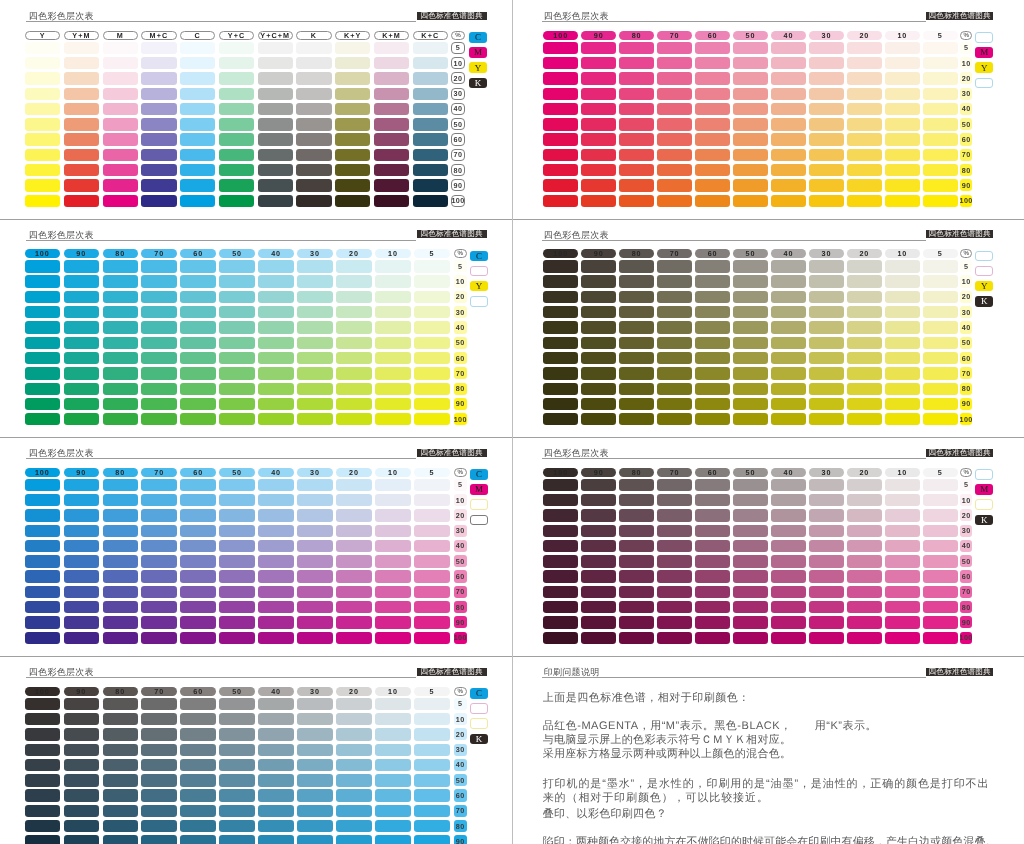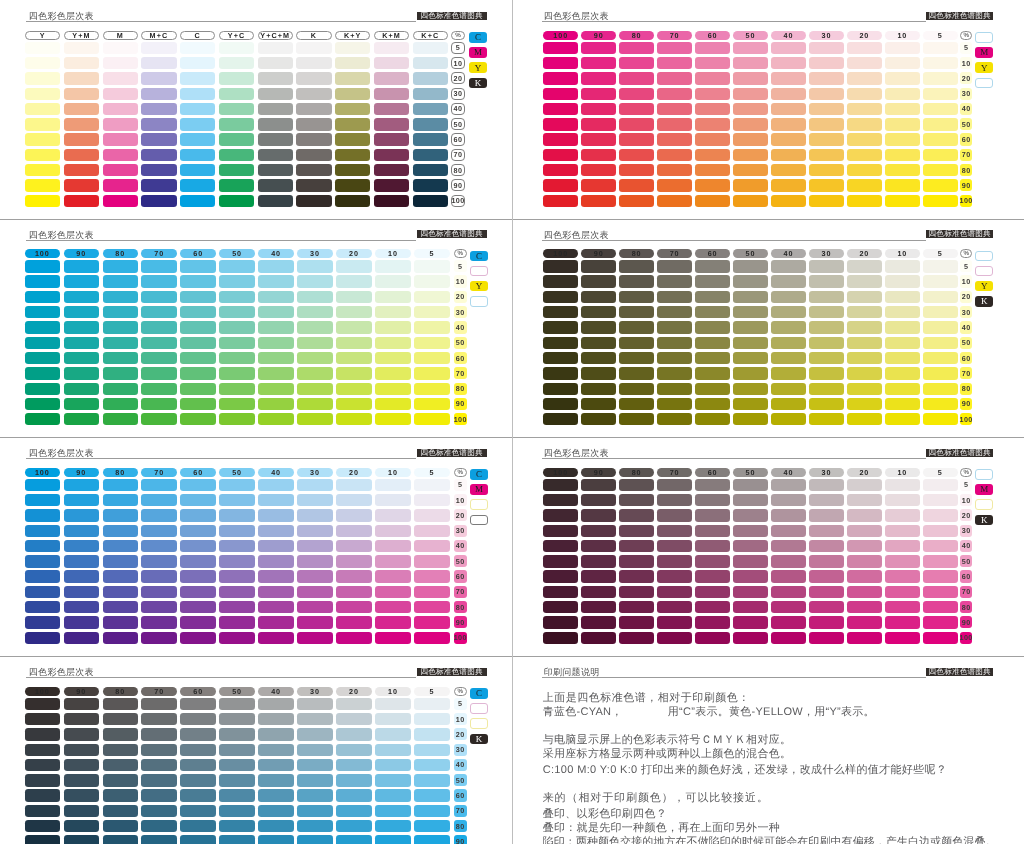--- a/index.html
+++ b/index.html
@@ -1119,26 +1119,25 @@
         <div class="chip" style="left: 469.7px; top: 32px; background: rgb(12, 159, 224); color: rgb(31, 31, 31);">C</div>
         <div class="chip" style="left: 469.7px; top: 47.2px; background: rgb(255, 255, 255); border: 1px solid rgb(224, 182, 212); color: transparent;"></div>
         <div class="chip" style="left: 469.7px; top: 62.4px; background: rgb(255, 255, 255); border: 1px solid rgb(240, 233, 162); color: transparent;"></div>
         <div class="chip" style="left: 469.7px; top: 77.6px; background: rgb(46, 39, 36); color: rgb(255, 255, 255);">K</div>
       </div>
       <div class="panel" style="left: 512px; top: 656px;">
         <div class="ptitle" style="left: 31.7px;">印刷问题说明</div>
         <div class="tline" style="left: 29.5px; width: 384.4px;"></div>
         <div class="badge" style="left: 413.9px; width: 67.5px;">四色标准色谱图典</div>
         <div class="tl" style="left: 30.7px; top: 35px; letter-spacing: 0.5px;">上面是四色标准色谱，相对于印刷颜色：</div>
-        <div class="tl" style="left: 30.7px; top: 49px; letter-spacing: 0.28px;">青蓝色-CYAN，　　　　用“C”表示。黄色-YELLOW，用“Y”表示。</div>
+        <div class="tl" style="left: 30.7px; top: 63px; letter-spacing: 0.52px;">品红色-MAGENTA，用“M”表示。黑色-BLACK，　　用“K”表示。</div>
         <div class="tl" style="left: 30.7px; top: 77px; letter-spacing: 0.3px;">与电脑显示屏上的色彩表示符号ＣＭＹＫ相对应。</div>
         <div class="tl" style="left: 30.7px; top: 91px; letter-spacing: 0.3px;">采用座标方格显示两种或两种以上颜色的混合色。</div>
-        <div class="tl" style="left: 30.7px; top: 107px; letter-spacing: 0.34px;">C:100 M:0 Y:0 K:0 打印出来的颜色好浅，还发绿，改成什么样的值才能好些呢？</div>
+        <div class="tl" style="left: 30.7px; top: 121px; letter-spacing: 0.9px;">打印机的是“墨水”，是水性的，印刷用的是“油墨”，是油性的，正确的颜色是打印不出</div>
         <div class="tl" style="left: 30.7px; top: 135px; letter-spacing: 0.9px;">来的（相对于印刷颜色），可以比较接近。</div>
         <div class="tl" style="left: 30.7px; top: 151px; letter-spacing: 0.3px;">叠印、以彩色印刷四色？</div>
-        <div class="tl" style="left: 30.7px; top: 165px; letter-spacing: 0.3px;">叠印：就是先印一种颜色，再在上面印另外一种</div>
         <div class="tl" style="left: 30.7px; top: 179px; letter-spacing: 0.07px;">陷印：两种颜色交接的地方在不做陷印的时候可能会在印刷中有偏移，产生白边或颜色混叠。</div>
       </div>
     </div>
 
 
 
 </div>
 
 </body></html>

